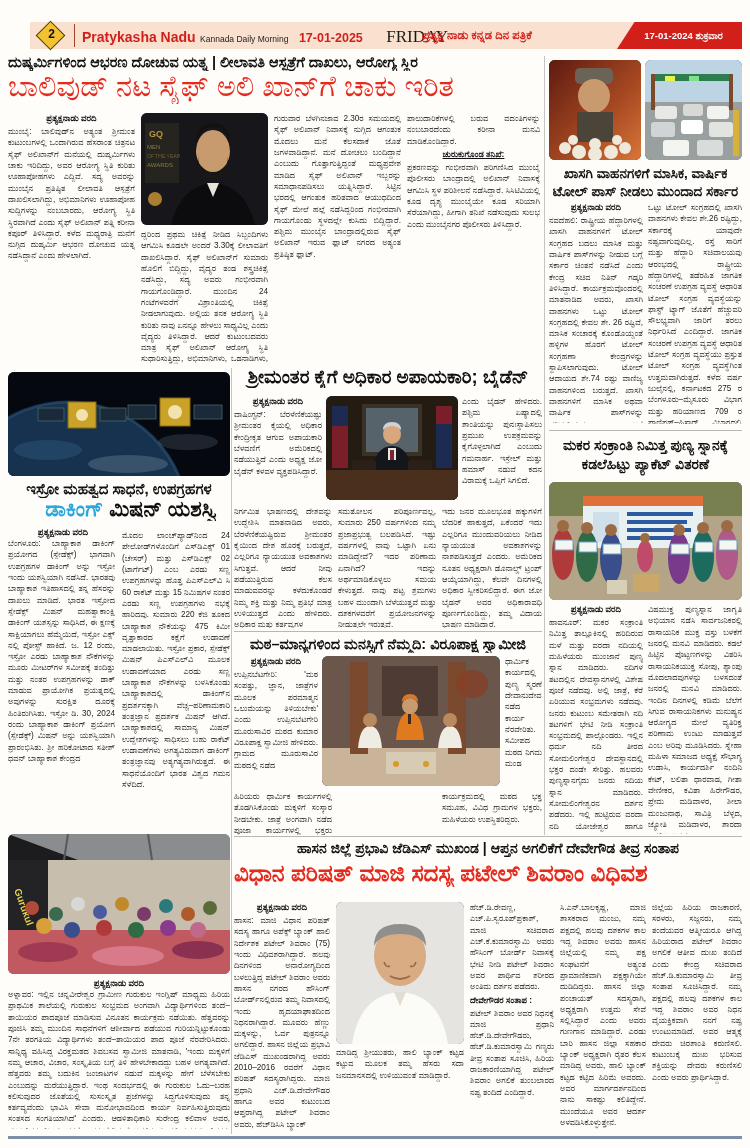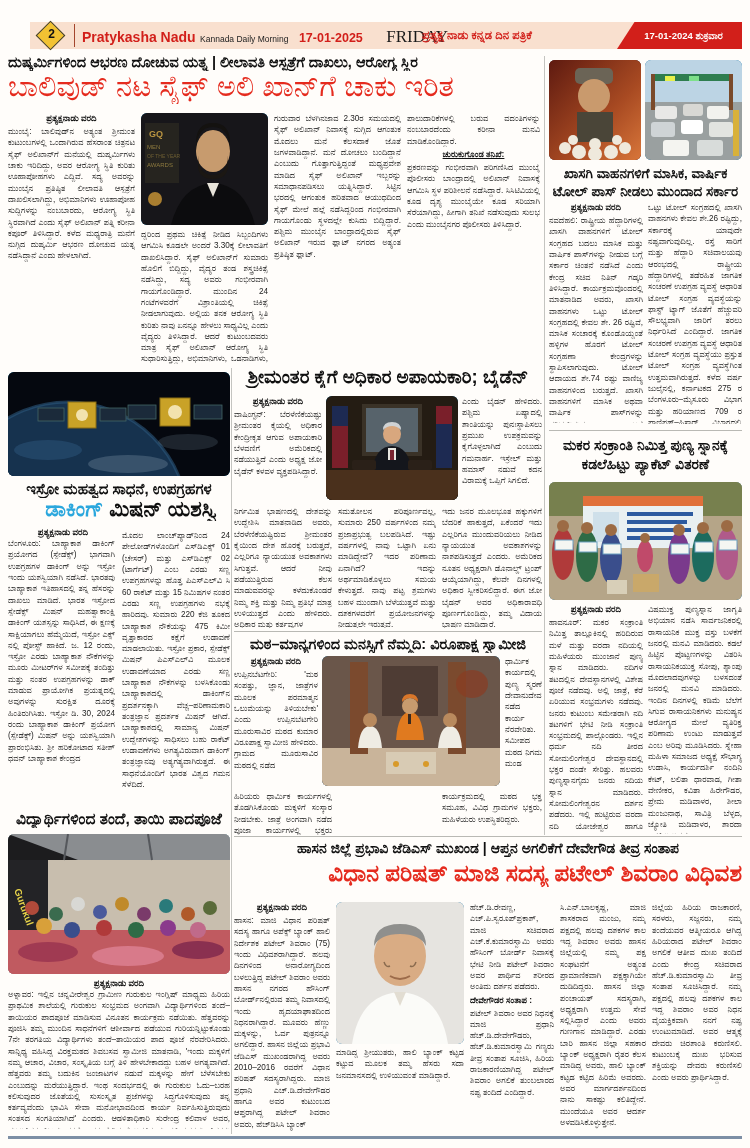--- a/index.html
+++ b/index.html
@@ -275,21 +275,20 @@
       <rect x="84" y="92" width="26" height="18" fill="#c9a86a"></rect>
       <rect x="58" y="98" width="20" height="14" fill="#d8cfb8"></rect>
     </svg>
   </div>
   <div class="abs" style="left:549px;top:604px;width:94px;height:230px;">
     <div class="byline">ಪ್ರತ್ಯಕ್ಷನಾಡು ವರದಿ</div>
     <div class="body-text" style="height:216px;">ಹಾವನೂರ್: ಮಕರ ಸಂಕ್ರಾಂತಿ ನಿಮಿತ್ತ ತಾಲ್ಲೂಕಿನಲ್ಲಿ ಹರಿದಿರುವ ಮಳೆ ಮತ್ತು ವರದಾ ನದಿಯಲ್ಲಿ ಮಹಿಳೆಯರು ಮುಂಜಾನೆ ಪುಣ್ಯ ಸ್ನಾನ ಮಾಡಿದರು. ನದಿಗಳ ತಟದಲ್ಲಿನ ದೇವಸ್ಥಾನಗಳಲ್ಲಿ ವಿಶೇಷ ಪೂಜೆ ನಡೆದವು. ಅಲ್ಲಿ ಜಾತ್ರೆ, ಕೆರೆ ಏರಿಯುವ ಸಂಭ್ರಮಗಳು ನಡೆದವು. ಜನರು ಕುಟುಂಬ ಸಮೇತರಾಗಿ ನದಿ ತಟಗಳಿಗೆ ಭೇಟಿ ನೀಡಿ ಸಂಕ್ರಾಂತಿ ಸಂಭ್ರಮದಲ್ಲಿ ಪಾಲ್ಗೊಂಡರು. ಇಲ್ಲಿನ ಧರ್ಮ ನದಿ ತೀರದ ಸೋಮಲಿಂಗೇಶ್ವರ ದೇವಸ್ಥಾನದಲ್ಲಿ ಭಕ್ತರ ದಂಡೇ ಸೇರಿತ್ತು. ಹಲವರು ಪುಣ್ಯಸ್ನಾನಗೈದು ಜನರು ನದಿಯ ಸ್ನಾನ ಮಾಡಿದರು. ಸೋಮಲಿಂಗೇಶ್ವರನ ದರ್ಶನ ಪಡೆದರು. ಇಲ್ಲಿ ಹುಟ್ಟಿರುವ ವರದಾ ನದಿ ಯೋಜೇಶ್ವರ ಹಾಗೂ ಹಾವನೂರಿನ ಸ್ನೇಹಾ ಮಹಿಳಾ ಸಮಾಜದವರು</div>
   </div>
   <div class="abs body-text" style="left:648px;top:604px;width:94px;height:230px;">ವಿಷಮುಕ್ತ ಪುಣ್ಯಸ್ನಾನ ಜಾಗೃತಿ ಅಭಿಯಾನ ನಡೆಸಿ ಸಾರ್ವಜನಿಕರಲ್ಲಿ ರಾಸಾಯನಿಕ ಮುಕ್ತ ವಸ್ತು ಬಳಕೆಗೆ ಜನರಲ್ಲಿ ಮನವಿ ಮಾಡಿದರು. ಕಡಲೆ ಹಿಟ್ಟಿನ ಪೊಟ್ಟಣಗಳನ್ನು ವಿತರಿಸಿ ರಾಸಾಯನಿಕಯುಕ್ತ ಸೋಪು, ಶ್ಯಾಂಪು ಮೊದಲಾದವುಗಳನ್ನು ಬಳಸದಂತೆ ಜನರಲ್ಲಿ ಮನವಿ ಮಾಡಿದರು. ಇಂದಿನ ದಿನಗಳಲ್ಲಿ ಕಡಿಮೆ ಬೆಲೆಗೆ ಸಿಗುವ ರಾಸಾಯನಿಕಗಳು ಮನುಷ್ಯನ ಆರೋಗ್ಯದ ಮೇಲೆ ವ್ಯತಿರಿಕ್ತ ಪರಿಣಾಮ ಉಂಟು ಮಾಡುತ್ತವೆ ಎಂಬ ಅರಿವು ಮೂಡಿಸಿದರು. ಸ್ನೇಹಾ ಮಹಿಳಾ ಸಮಾಜದ ಅಧ್ಯಕ್ಷೆ ಸೌಭಾಗ್ಯ ಉಡಾಸಿ, ಕಾರ್ಯದರ್ಶಿ ನಂದಿನಿ ಕೇಟ್, ಲಲಿತಾ ಧಾರವಾಡ, ಗೀತಾ ವೇಣೀಕರ, ಕವಿತಾ ಹಿರೇಗೌಡರ, ಪ್ರೇಮ ಮಡಿವಾಳರ, ಶೀಲಾ ಮಂಜುನಾಥ, ಸಾವಿತ್ರಿ ಬೆಳ್ಳದ, ಜ್ಯೋತಿ ಮಡಿವಾಳರ, ಶಾರದಾ ಪಾಟೀಲ ಇದ್ದರು.</div>
 
-  <div class="abs hl-black nowrap" style="left:8px;top:810px;width:222px;font-size:15.5px;text-align:center;">ವಿದ್ಯಾರ್ಥಿಗಳಿಂದ ತಂದೆ, ತಾಯಿ ಪಾದಪೂಜೆ</div>
   <div class="abs photo" style="left:8px;top:834px;width:222px;height:140px;">
     <svg viewBox="0 0 222 140" preserveAspectRatio="none">
       <rect width="222" height="140" fill="#c8beae"></rect>
       <rect width="222" height="26" fill="#8a8d90"></rect>
       <polygon points="0,0 70,26 0,26" fill="#1c1c1e"></polygon>
       <rect x="0" y="26" width="40" height="70" fill="#232326"></rect>
       <text x="6" y="56" font-size="10" fill="#e8d44a" transform="rotate(70 6 56)" font-weight="bold">Gurukul</text>
       <line x1="60" y1="0" x2="56" y2="26" stroke="#55585c" stroke-width="2"></line>
       <line x1="140" y1="0" x2="144" y2="26" stroke="#55585c" stroke-width="2"></line>
       <rect y="96" width="222" height="44" f="" fill="#c05a60"></rect>
@@ -313,21 +312,21 @@
           <circle cx="128" cy="96" r="8" fill="#2e6b46"></circle>
         <circle cx="160" cy="94" r="8" fill="#8a3a8c"></circle>
           <circle cx="190" cy="96" r="8" fill="#c06a8a"></circle>
       </g>
     </svg>
   </div>
   <div class="abs byline" style="left:8px;top:978px;width:222px;">ಪ್ರತ್ಯಕ್ಷನಾಡು ವರದಿ</div>
   <div class="abs body-text" style="left:8px;top:989px;width:222px;height:140px;">ಅಳ್ನಾವರ: ಇಲ್ಲಿನ ಚನ್ನವೀರೇಶ್ವರ ಗ್ರಾಮೀಣ ಗುರುಕುಲ ಇಂಗ್ಲಿಷ್ ಮಾಧ್ಯಮ ಹಿರಿಯ ಪ್ರಾಥಮಿಕ ಶಾಲೆಯಲ್ಲಿ ಗುರುಕುಲ ಸಂಭ್ರಮದ ಅಂಗವಾಗಿ ವಿದ್ಯಾರ್ಥಿಗಳಿಂದ ತಂದೆ–ತಾಯಿಯರ ಪಾದಪೂಜೆ ಮಾಡಿಸುವ ವಿನೂತನ ಕಾರ್ಯಕ್ರಮ ನಡೆಯಿತು. ಹೆತ್ತವರನ್ನು ಪೂಜಿಸಿ ತಮ್ಮ ಮುಂದಿನ ಸಾಧನೆಗಳಿಗೆ ಆಶೀರ್ವಾದ ಪಡೆಯುವ ಗುರಿಯನ್ನಿಟ್ಟುಕೊಂಡು 7ನೇ ತರಗತಿಯ ವಿದ್ಯಾರ್ಥಿಗಳು ತಂದೆ–ತಾಯಿಯರ ಪಾದ ಪೂಜೆ ನೆರವೇರಿಸಿದರು. ಸಾನ್ನಿಧ್ಯ ವಹಿಸಿದ್ದ ವಿರಕ್ತಮಠದ ಶಿವಬಸವ ಸ್ವಾಮೀಜಿ ಮಾತನಾಡಿ, 'ಇಂದು ಮಕ್ಕಳಿಗೆ ನಮ್ಮ ಆಚಾರ, ವಿಚಾರ, ಸಂಸ್ಕೃತಿಯ ಬಗ್ಗೆ ತಿಳಿ ಹೇಳಬೇಕಾದದ್ದು ಬಹಳ ಅಗತ್ಯವಾಗಿದೆ. ಹೆತ್ತವರು ತಮ್ಮ ಬದುಕಿನ ಜಂಜಾಟಗಳ ನಡುವೆ ಮಕ್ಕಳನ್ನು ಹೇಗೆ ಬೆಳೆಸಬೇಕು ಎಂಬುದನ್ನು ಮರೆಯುತ್ತಿದ್ದಾರೆ. ಇಂಥ ಸಂದರ್ಭದಲ್ಲಿ ಈ ಗುರುಕುಲ ಓದು–ಬರಹ ಕಲಿಸುವುದರ ಜೊತೆಯಲ್ಲಿ ಸುಸಂಸ್ಕೃತ ಪ್ರಜೆಗಳನ್ನು ಸಿದ್ಧಗೊಳಿಸುವುದು ತನ್ನ ಕರ್ತವ್ಯವೆಂದು ಭಾವಿಸಿ ಸೇವಾ ಮನೋಭಾವದಿಂದ ಕಾರ್ಯ ನಿರ್ವಹಿಸುತ್ತಿರುವುದು ಸಂತಸದ ಸಂಗತಿಯಾಗಿದೆ' ಎಂದರು. ಆಡಳಿತಾಧಿಕಾರಿ ಸುರೇಂದ್ರ ಕಲಿವಾಳ ಅವರ, ಮುಖ್ಯಶಿಕ್ಷಕ ವಿಜಯ ಪರಶೇತ್ನಾವರ ಸೇರಿದಂತೆ ಆಡಳಿತ ಮಂಡಳಿ ಸದಸ್ಯರು, ಶಿಕ್ಷಕರು ಉಪಸ್ಥಿತರಿದ್ದರು.</div>
 
   <div class="abs hl-black nowrap" style="left:234px;top:840px;width:508px;font-size:14px;text-align:center;">ಹಾಸನ ಜಿಲ್ಲೆ ಪ್ರಭಾವಿ ಜೆಡಿಎಸ್ ಮುಖಂಡ | ಆಪ್ತನ ಅಗಲಿಕೆಗೆ ದೇವೇಗೌಡ ತೀವ್ರ ಸಂತಾಪ</div>
-  <div class="abs nowrap" style="left:234px;top:860px;width:508px;font-size:23px;font-weight:bold;color:#e52b1e;text-align:right;">ವಿಧಾನ ಪರಿಷತ್ ಮಾಜಿ ಸದಸ್ಯ ಪಟೇಲ್ ಶಿವರಾಂ ವಿಧಿವಶ</div>
+  <div class="abs nowrap" style="left:234px;top:860px;width:508px;font-size:23px;font-weight:bold;color:#e52b1e;text-align:left;">ವಿಧಾನ ಪರಿಷತ್ ಮಾಜಿ ಸದಸ್ಯ ಪಟೇಲ್ ಶಿವರಾಂ ವಿಧಿವಶ</div>
 
   <div class="abs" style="left:234px;top:902px;width:96px;height:232px;">
     <div class="byline">ಪ್ರತ್ಯಕ್ಷನಾಡು ವರದಿ</div>
     <div class="body-text" style="height:218px;">ಹಾಸನ: ಮಾಜಿ ವಿಧಾನ ಪರಿಷತ್ ಸದಸ್ಯ ಹಾಗೂ ಅಪೆಕ್ಸ್ ಬ್ಯಾಂಕ್ ಹಾಲಿ ನಿರ್ದೇಶಕ ಪಟೇಲ್ ಶಿವರಾಂ (75) ಇಂದು ವಿಧಿವಶರಾಗಿದ್ದಾರೆ. ಹಲವು ದಿನಗಳಿಂದ ಅನಾರೋಗ್ಯದಿಂದ ಬಳಲುತ್ತಿದ್ದ ಪಟೇಲ್ ಶಿವರಾಂ ಅವರು ಹಾಸನ ನಗರದ ಹೌಸಿಂಗ್ ಬೋರ್ಡ್‌ನಲ್ಲಿರುವ ತಮ್ಮ ನಿವಾಸದಲ್ಲಿ ಇಂದು ಹೃದಯಾಘಾತದಿಂದ ನಿಧನರಾಗಿದ್ದಾರೆ. ಮೂವರು ಹೆಣ್ಣು ಮಕ್ಕಳನ್ನು, ಓರ್ವ ಪುತ್ರನನ್ನೂ ಅಗಲಿದ್ದಾರೆ. ಹಾಸನ ಜಿಲ್ಲೆಯ ಪ್ರಭಾವಿ ಜೆಡಿಎಸ್ ಮುಖಂಡರಾಗಿದ್ದ ಅವರು 2010–2016 ರವರೆಗೆ ವಿಧಾನ ಪರಿಷತ್ ಸದಸ್ಯರಾಗಿದ್ದರು. ಮಾಜಿ ಪ್ರಧಾನಿ ಎಚ್.ಡಿ.ದೇವೇಗೌಡರ ಹಾಗೂ ಅವರ ಕುಟುಂಬದ ಆಪ್ತರಾಗಿದ್ದ ಪಟೇಲ್ ಶಿವರಾಂ ಅವರು, ಹೆಚ್‌ಡಿಸಿಸಿ ಬ್ಯಾಂಕ್</div>
   </div>
 
   <div class="abs" style="left:336px;top:902px;width:128px;height:232px;">
     <div class="photo" style="width:128px;height:142px;">
       <svg viewBox="0 0 128 142" preserveAspectRatio="none">
         <rect width="128" height="142" fill="#e6e4e0"></rect>

